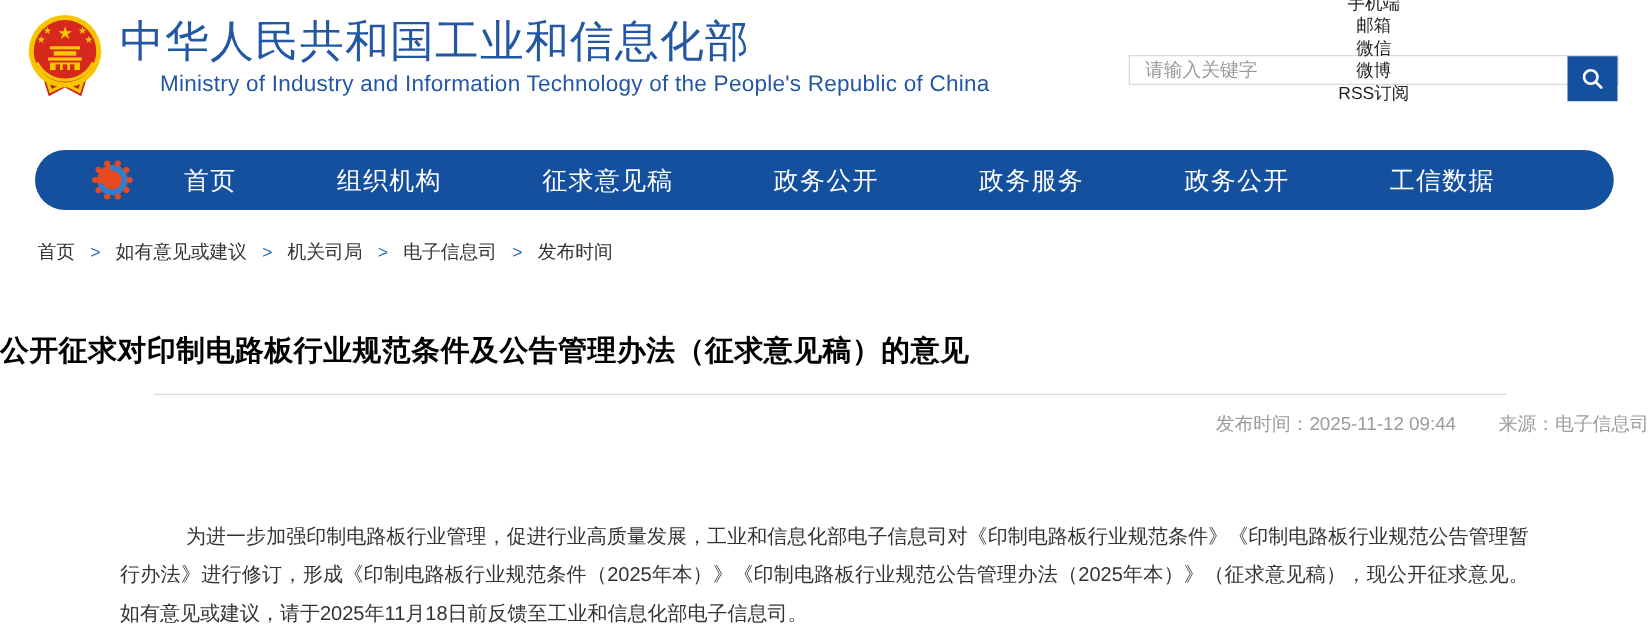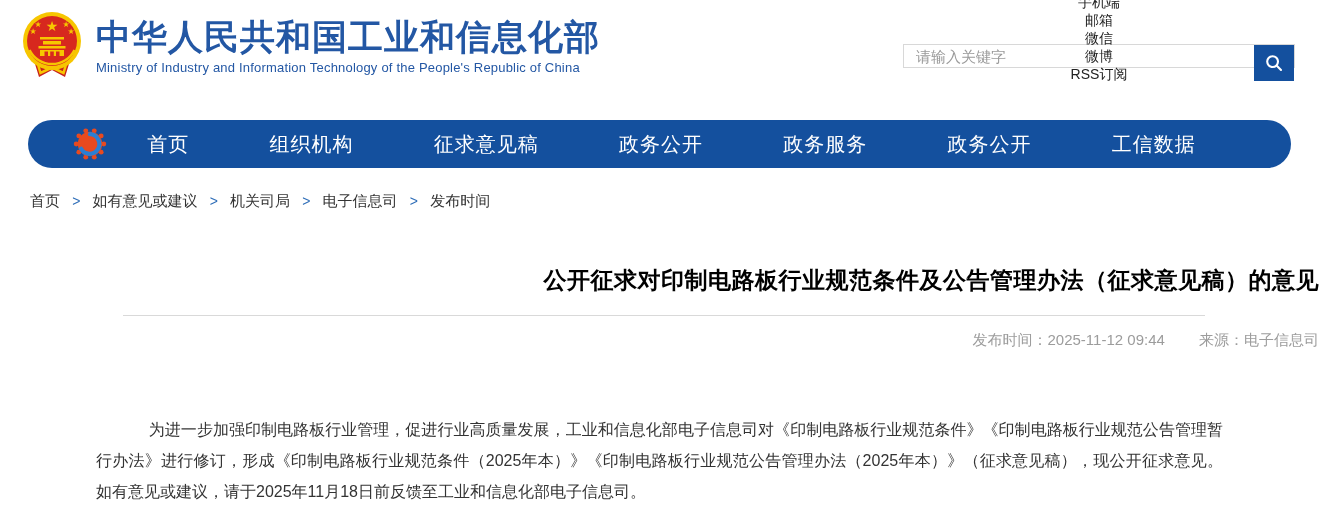--- a/index.html
+++ b/index.html
@@ -10,25 +10,25 @@
     color:#333; overflow:hidden;
   }
   a { text-decoration:none; color:inherit; cursor:pointer; }
 
   
   .header { position:relative; height:100px; background:#fff; }
   .brand { position:absolute; left:22px; top:12px; display:flex; align-items:center; }
   .emblem { width:60px; height:67px; display:block; flex:0 0 auto; }
   .brand-text { margin-left:14px; }
   .site-title {
-    font-size:35px; font-weight:bold; color:#2357A4;
+    font-size:35px; font-weight:normal; color:#2357A4;
     letter-spacing:1px; line-height:40px; white-space:nowrap;
   }
   .site-subtitle {
-    font-size:13px; color:#2357A4; margin-top:3px; white-space:nowrap; letter-spacing:0.2px;
+    font-size:18px; color:#2357A4; margin-top:3px; white-space:nowrap; letter-spacing:0.2px;margin-left:32px;
   }
 
   .header-right { position:absolute; right:24px; top:9px; width:392px; }
   .quick-links { display:flex; align-items:center; justify-content:center; height:24px;flex-direction:column; }
   .quick-links a { font-size:14px; color:#222; white-space:nowrap; }
   .mascot { width:22px; height:24px; display:block; }
 
   .search-bar { margin-top:11px; display:flex; height:24px; border:1px solid #d8d8d8; background:#fff; }
   .search-input {
     flex:1; border:none; outline:none; padding:0 12px; font-size:15px; color:#333;
@@ -49,22 +49,22 @@
   .nav-items { flex:1; display:flex; justify-content:space-around; align-items:center; }
   .nav-items a { color:#fff; font-size:20px; letter-spacing:1px; white-space:nowrap; }
 
   
   .breadcrumb { margin:24px 0 0 30px; font-size:15px; color:#333; }
   .breadcrumb a { color:#333; }
   .breadcrumb .sep { color:#2F6EB8; margin:0 8px; font-size:14px; }
 
   
   .article-title {
-    margin-top:54px; text-align:right; font-size:23px; font-weight:bold; color:#000;
-    letter-spacing:0.5px; line-height:30px;padding-left:43px;
+    margin-top:54px; text-align:left; font-size:23px; font-weight:bold; color:#000;
+    letter-spacing:0.5px; line-height:30px;
   }
   .divider { margin:20px 114px 0 123px; border-top:1px solid #d9d9d9; height:0; }
   .article-meta {
     margin-top:14px; text-align:right; font-size:15px; color:#9c9c9c; line-height:20px;
   }
   .article-meta .meta-source { margin-left:30px; }
   .article-body {
     margin:64px 96px 0 96px; font-size:16px; line-height:31px; color:#333;
     text-align:justify; text-indent:3.3em;
   }

